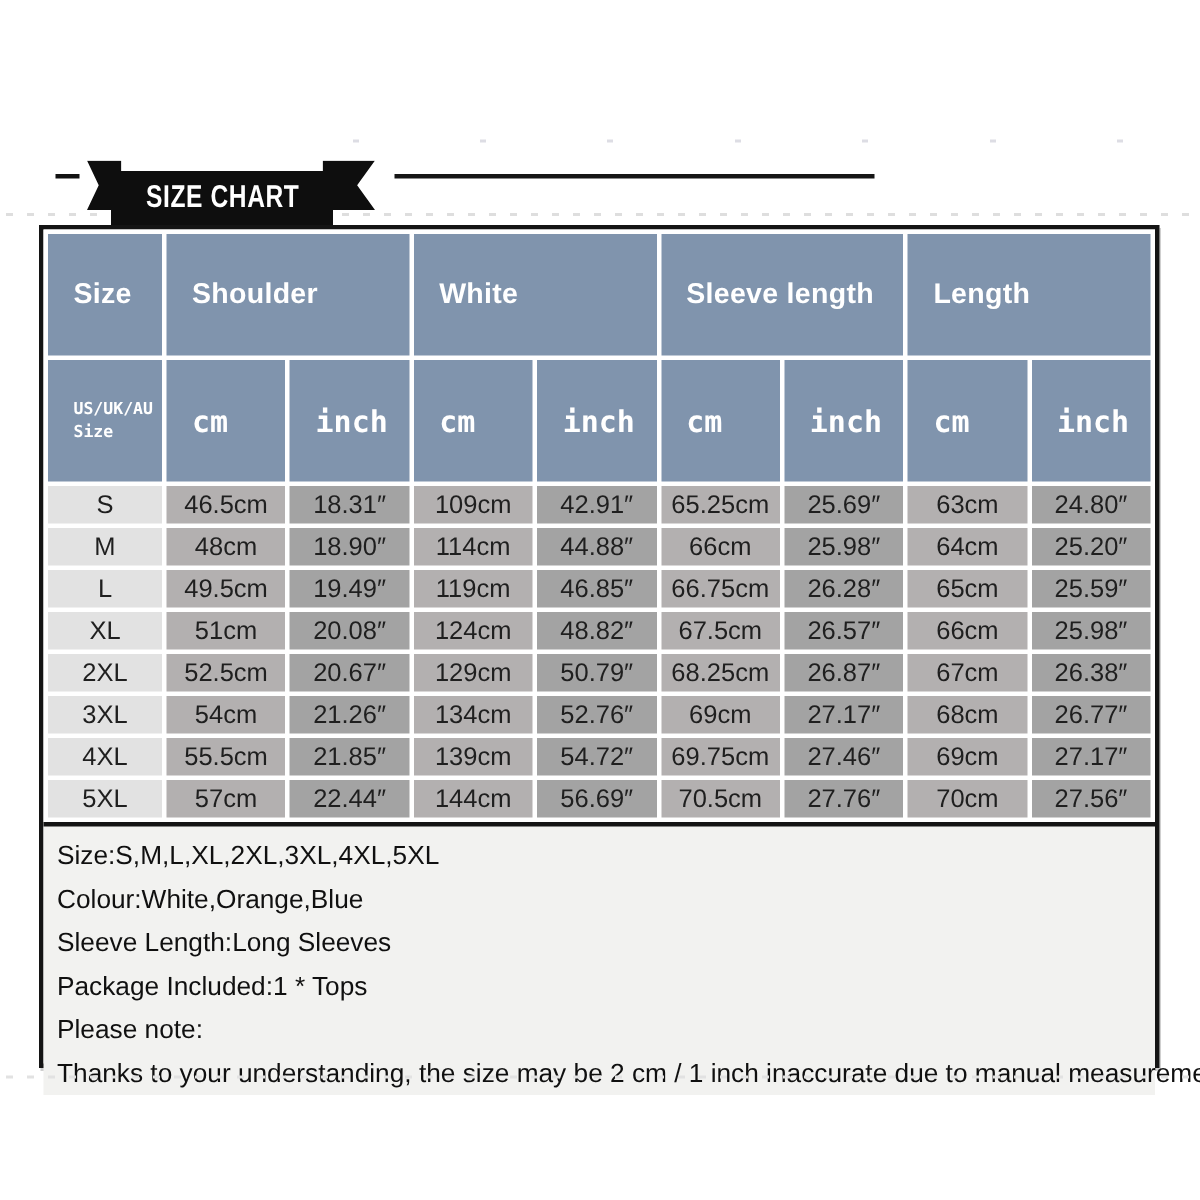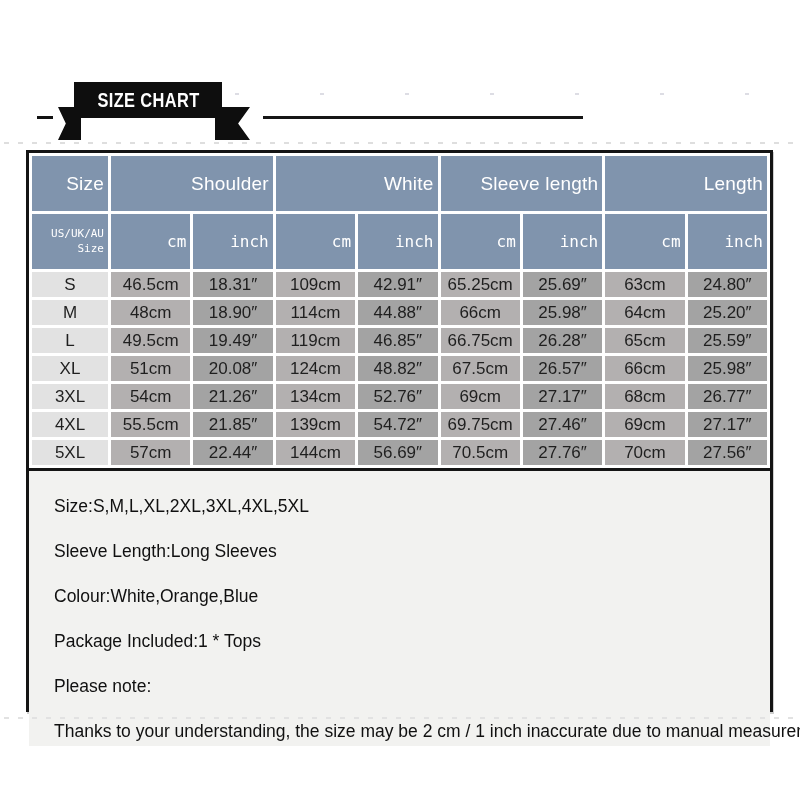--- a/index.html
+++ b/index.html
@@ -11,47 +11,47 @@
   .dots{position:absolute;height:2px;pointer-events:none;}
   .dots-top{top:93px;left:235px;width:550px;
     background:repeating-linear-gradient(90deg,#dddde4 0 4px,transparent 4px 85px);}
   .dots-banner{top:142px;left:4px;width:792px;
     background:repeating-linear-gradient(90deg,#dedede 0 5px,transparent 5px 14px);}
   .dots-bottom{top:717px;left:4px;width:792px;
     background:repeating-linear-gradient(90deg,#e2e2e2 0 5px,transparent 5px 14px);}
 
   
   .banner-dash{position:absolute;left:37px;top:116px;width:16px;height:3px;background:#121212;}
-  .ribbon-main{position:absolute;left:74px;top:82px;width:148px;height:36px;background:#0e0e0e;
+  .ribbon-main{position:absolute;left:74px;top:114px;width:148px;height:36px;background:#0e0e0e;
     z-index:2;display:flex;align-items:center;justify-content:center;color:#fff;
     font-weight:700;font-size:21px;}
   .ribbon-main .txt{display:inline-block;transform:scaleX(.78);letter-spacing:.5px;white-space:nowrap;}
   .tail{position:absolute;top:107px;height:33px;background:#0e0e0e;z-index:1;}
   .tail-left{left:58px;width:23px;clip-path:polygon(0 0,100% 0,100% 100%,0 100%,34% 50%);}
   .tail-right{left:215px;width:35px;clip-path:polygon(0 0,100% 0,66% 50%,100% 100%,0 100%);}
   .banner-rule{position:absolute;left:263px;top:116px;width:320px;height:3px;background:#161616;}
 
   
   .box{position:absolute;left:26px;top:150px;width:741px;height:556px;
     border:3px solid #141414;background:#f2f2f0;box-shadow:1px 2px 0 #cfcfcf;}
 
   table.size-table{width:100%;border-collapse:separate;border-spacing:3px;
     background:#ffffff;table-layout:fixed;}
   table.size-table col.c0{width:76px;}
-  th{padding:4px;font-weight:400;color:#ffffff;background:#8094ad;text-align:right;}
+  th{padding:17px;font-weight:700;color:#ffffff;background:#8094ad;text-align:left;}
   th.group{height:47px;font-size:19px;letter-spacing:.2px;}
-  th.sub{height:47px;font-family:"DejaVu Sans Mono", monospace;font-size:16px;}
+  th.sub{height:47px;font-family:"DejaVu Sans Mono", monospace;font-size:20px;}
   th.sub-size{font-size:11px;line-height:1.35;}
   td{height:25px;padding:0;text-align:center;font-size:17px;color:#1f1f1f;white-space:nowrap;}
   td.c-size{background:#e2e2e2;}
   td.c-cm{background:#b3b0b0;}
   td.c-in{background:#a3a3a3;margin-top:46px;}
 
   .notes{border-top:3px solid #141414;padding:5px 9px 0 9px;background:#f2f2f0;}
-  .notes p{margin:16px;font-size:17.5px;line-height:29px;color:#101010;white-space:nowrap;}
+  .notes p{margin:0;font-size:17.5px;line-height:29px;color:#101010;white-space:nowrap;}
 </style>
 </head>
 <body>
 
 <div class="dots dots-top"></div>
 
 <div>
   <div class="banner-dash"></div>
   <div class="tail tail-left"></div>
   <div class="tail tail-right"></div>
@@ -138,20 +138,31 @@
         <td class="c-cm">51cm</td>
         <td class="c-in">20.08″</td>
         <td class="c-cm">124cm</td>
         <td class="c-in">48.82″</td>
         <td class="c-cm">67.5cm</td>
         <td class="c-in">26.57″</td>
         <td class="c-cm">66cm</td>
         <td class="c-in">25.98″</td>
       </tr>
       <tr>
+        <td class="c-size">2XL</td>
+        <td class="c-cm">52.5cm</td>
+        <td class="c-in">20.67″</td>
+        <td class="c-cm">129cm</td>
+        <td class="c-in">50.79″</td>
+        <td class="c-cm">68.25cm</td>
+        <td class="c-in">26.87″</td>
+        <td class="c-cm">67cm</td>
+        <td class="c-in">26.38″</td>
+      </tr>
+      <tr>
         <td class="c-size">3XL</td>
         <td class="c-cm">54cm</td>
         <td class="c-in">21.26″</td>
         <td class="c-cm">134cm</td>
         <td class="c-in">52.76″</td>
         <td class="c-cm">69cm</td>
         <td class="c-in">27.17″</td>
         <td class="c-cm">68cm</td>
         <td class="c-in">26.77″</td>
       </tr>
@@ -175,21 +186,21 @@
         <td class="c-cm">70.5cm</td>
         <td class="c-in">27.76″</td>
         <td class="c-cm">70cm</td>
         <td class="c-in">27.56″</td>
       </tr>
     </tbody>
   </table>
 
   <div class="notes">
     <p>Size:S,M,L,XL,2XL,3XL,4XL,5XL</p>
+    <p>Colour:White,Orange,Blue</p>
     <p>Sleeve Length:Long Sleeves</p>
-    <p>Colour:White,Orange,Blue</p>
     <p>Package Included:1 * Tops</p>
     <p>Please note:</p>
     <p>Thanks to your understanding, the size may be 2 cm / 1 inch inaccurate due to manual measurements.</p>
   </div>
 </div>
 
 <div class="dots dots-bottom"></div>
 
 </body></html>

